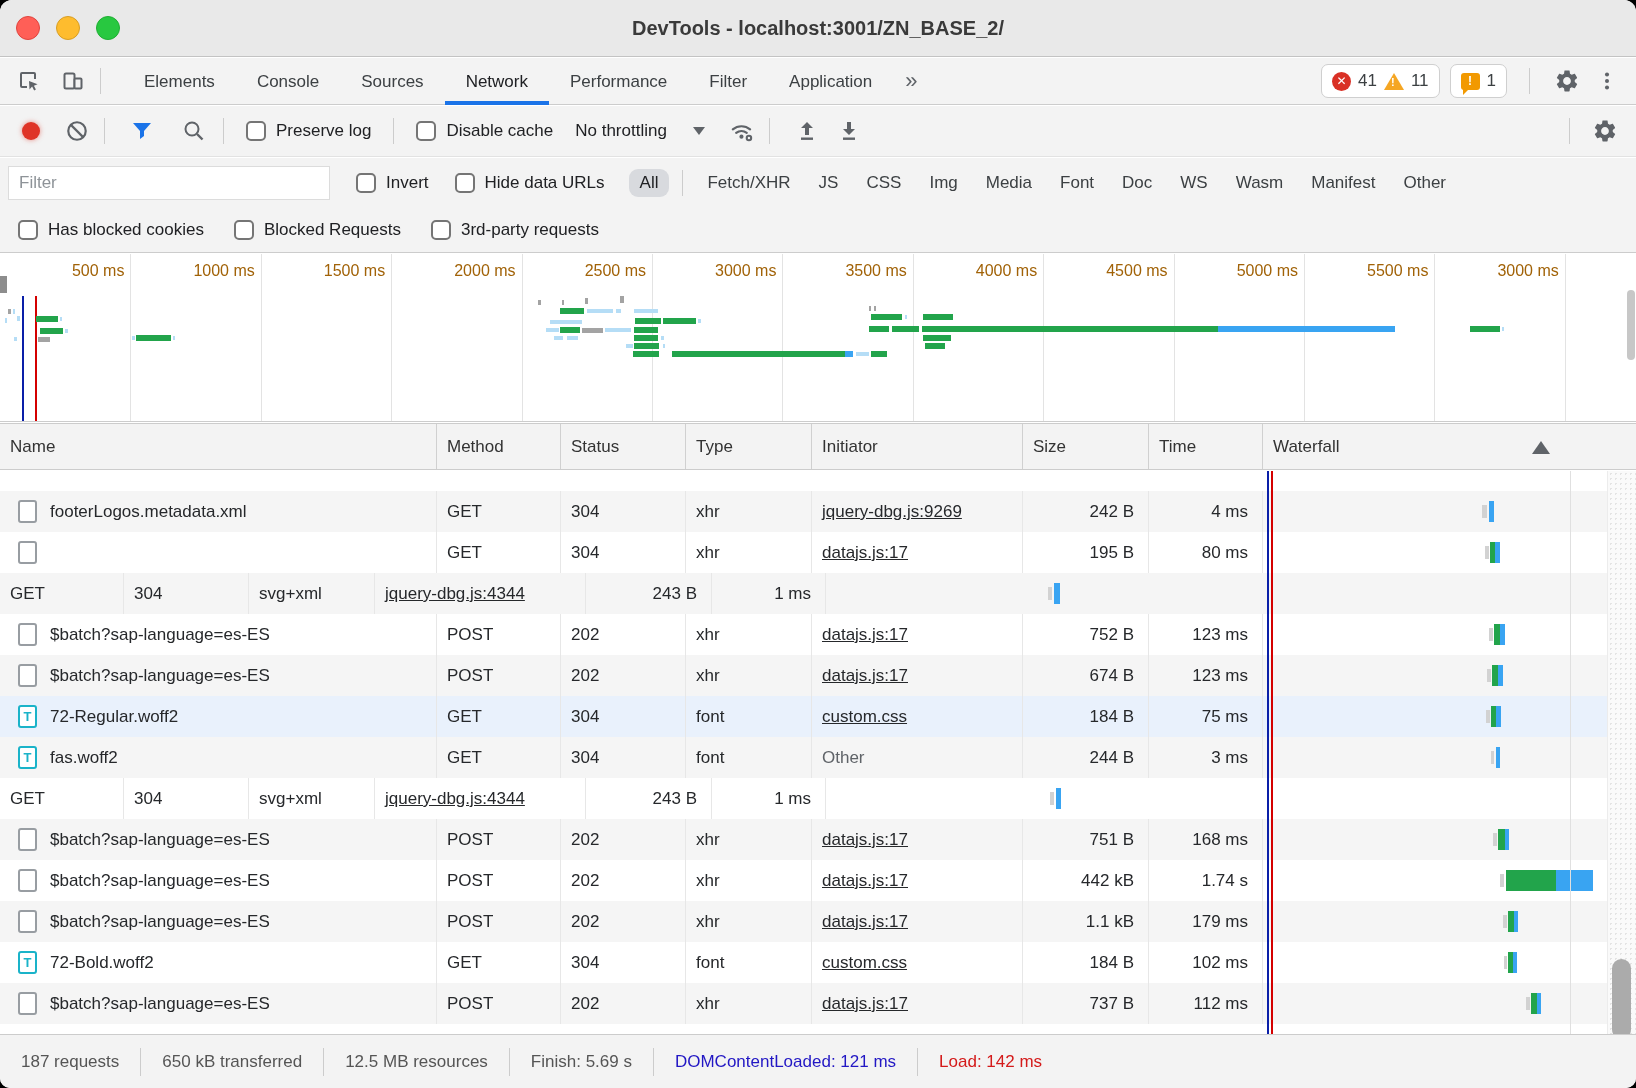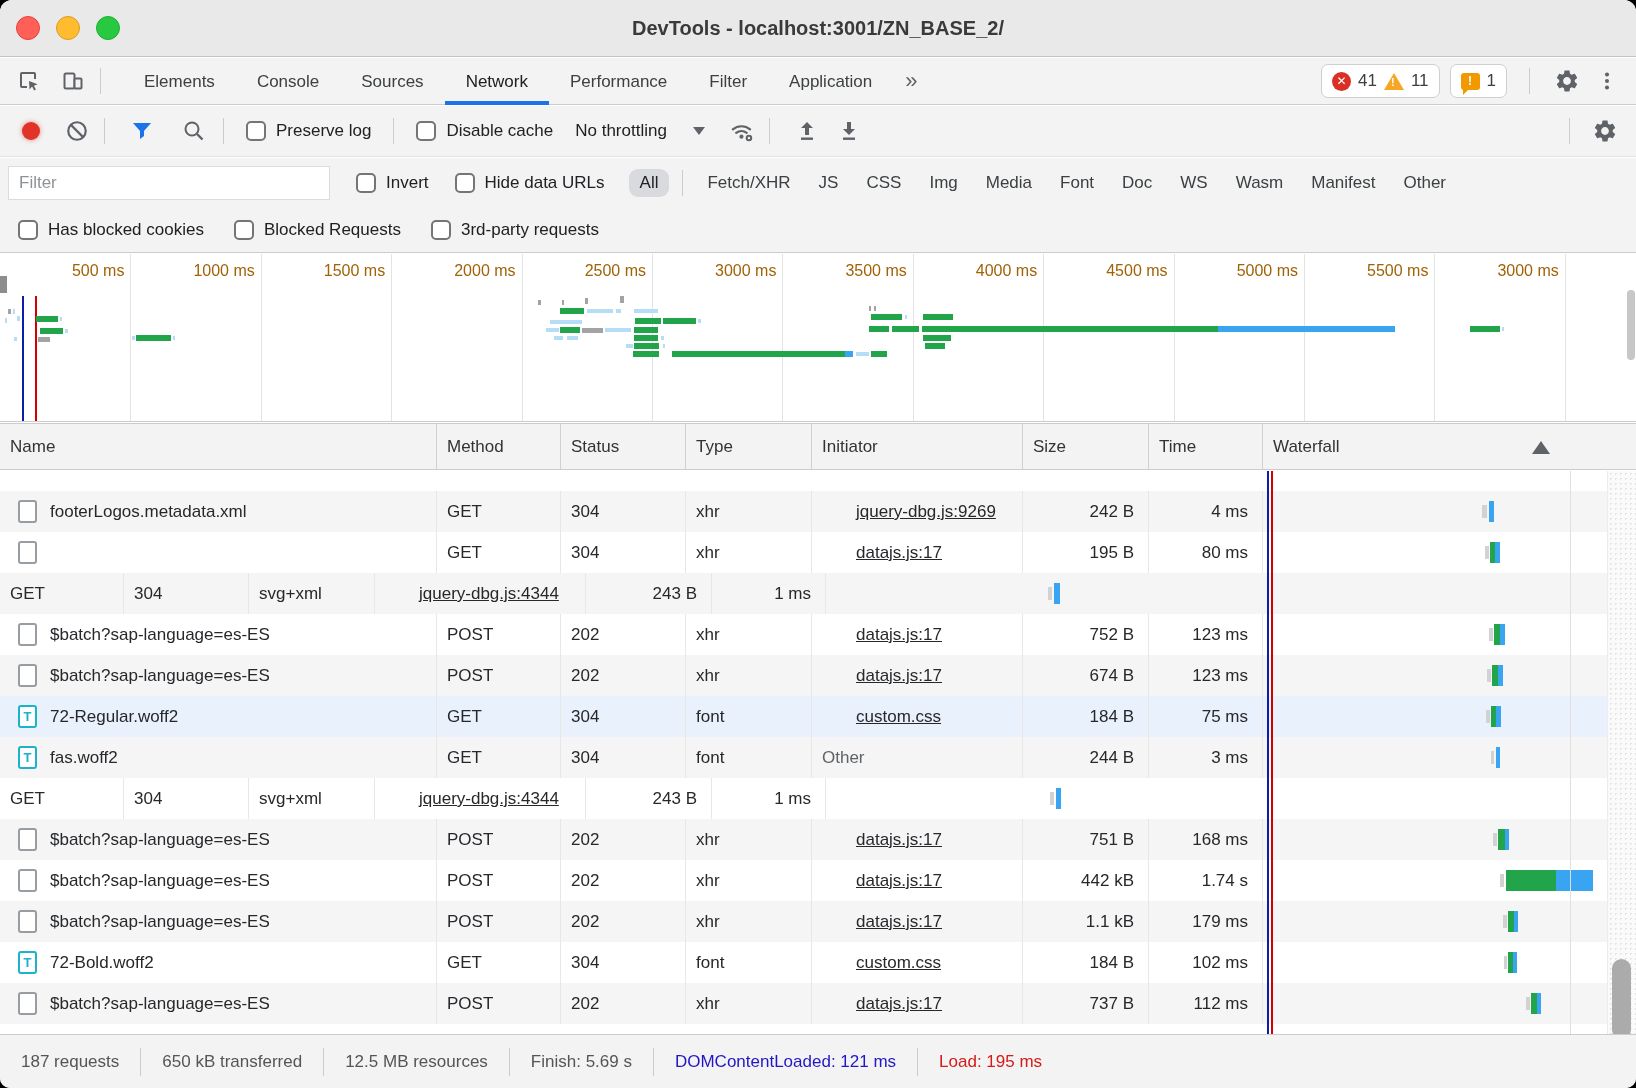--- a/index.html
+++ b/index.html
@@ -78,21 +78,21 @@
   .rows{margin-top:20px;}
   .trow{display:flex;height:41px;background:#fff;}
   .trow.odd{background:#f5f5f5;}
   .trow.sel{background:#e9f1fc;}
   .td{height:41px;line-height:41px;font-size:17px;color:#26282b;padding-left:10px;border-right:1px solid #e7e7e7;white-space:nowrap;overflow:hidden;}
   .td.num{text-align:right;padding-right:14px;padding-left:0;}
   .name-cell{display:flex;align-items:center;gap:13px;padding-left:18px;}
   .ic-doc{width:19px;height:23px;border:2px solid #989da2;border-radius:3px;background:#fff;flex:none;}
   .ic-font{width:19px;height:23px;border:2px solid #1ab3c9;border-radius:3px;background:#fff;color:#1ab3c9;font-size:13px;font-weight:bold;display:flex;align-items:center;justify-content:center;line-height:1;flex:none;}
   .ic-img{width:23px;height:18px;border:1px solid #bdbdbd;background:linear-gradient(180deg,#f4f4f4 30%,#d9ddd6 45%,#eee 60%,#cfd4cc 75%,#f2f2f2 85%);flex:none;}
-  .link{text-decoration:underline;cursor:pointer;margin-left:34px;}
+  .link{text-decoration:underline;cursor:pointer;}
   .init-other{color:#5f6368;}
   .wf-cell{position:relative;border-right:none;padding:0;}
   .wf-seg{position:absolute;}
   .wf-seg.g{background:#22a44b;top:10px;height:21px;}
   .wf-seg.b{background:#39a4f2;top:10px;height:21px;}
   .wf-seg.gr2{background:#d2d2d2;top:14px;height:13px;}
   .body-overlay{position:absolute;left:0;top:0;width:1636px;height:563px;pointer-events:none;}
   .ov-line{position:absolute;top:0;height:563px;width:2px;}
   .wf-grid{position:absolute;left:1570px;top:0;height:563px;width:1px;background:#e0e0e0;}
   .scroll-strip{position:absolute;left:1607px;top:0;width:29px;height:563px;background:#fafafa;border-left:1px solid #ececec;background-image:radial-gradient(#e4e4e4 1px,transparent 1px);background-size:5px 5px;}
@@ -602,16 +602,16 @@
     <span class="sb-item">187 requests</span>
     <span class="sb-sep"></span>
     <span class="sb-item">650 kB transferred</span>
     <span class="sb-sep"></span>
     <span class="sb-item">12.5 MB resources</span>
     <span class="sb-sep"></span>
     <span class="sb-item">Finish: 5.69 s</span>
     <span class="sb-sep"></span>
     <span class="sb-item sb-dcl">DOMContentLoaded: 121 ms</span>
     <span class="sb-sep"></span>
-    <span class="sb-item sb-load">Load: 195 ms</span>
+    <span class="sb-item sb-load">Load: 142 ms</span>
   </div>
 
 </div>
 
 </body></html>

